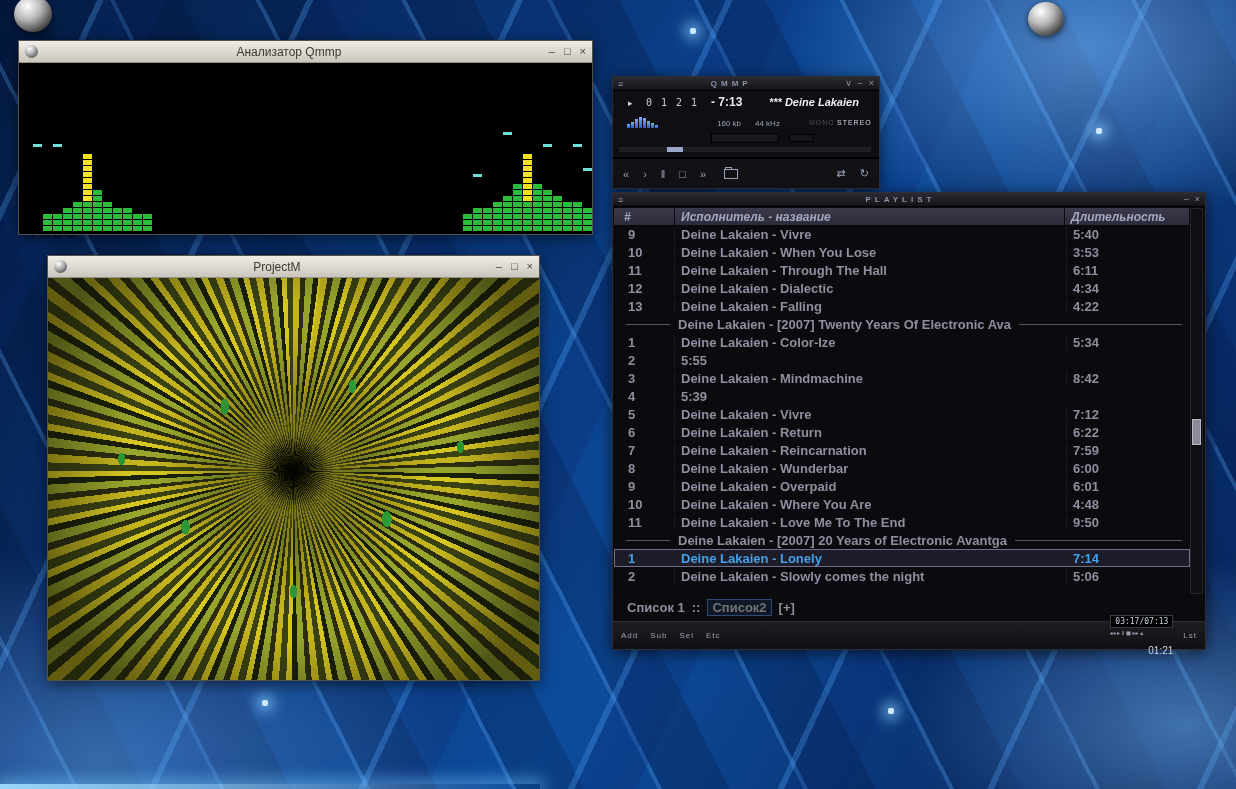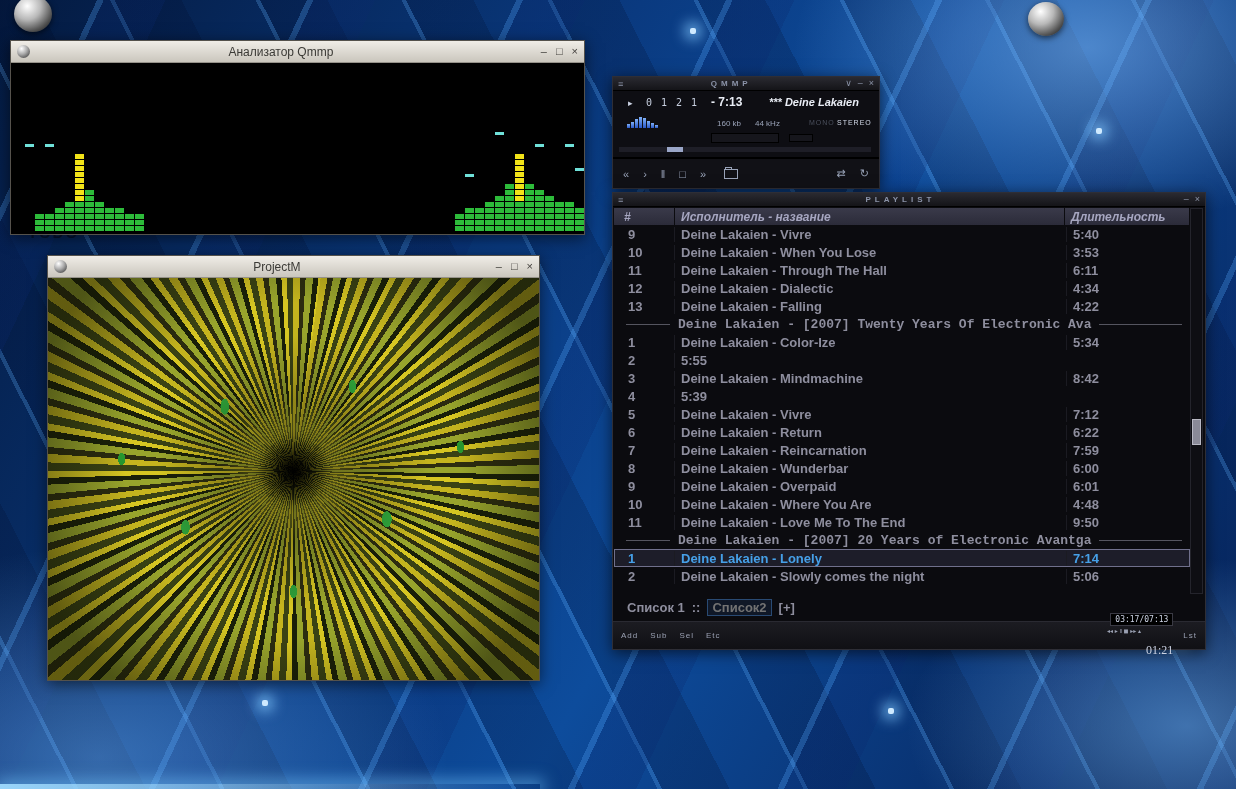--- a/index.html
+++ b/index.html
@@ -29,21 +29,21 @@
   
   .gtkwin{position:absolute;border:1px solid #55524c;background:#000;box-shadow:0 3px 14px rgba(0,0,0,.55);}
   .gtk-titlebar{height:21px;display:flex;align-items:center;padding:0 6px;
     background:linear-gradient(#f0ede7,#cac6bd);border-bottom:1px solid #96928a;}
   .orb-icon{width:13px;height:13px;border-radius:50%;flex:0 0 auto;
     background:radial-gradient(circle at 35% 28%, #fff, #aaa 45%, #333 95%);}
   .gtk-title{flex:1;text-align:center;font-size:12px;color:#3b3a36;}
   .gtk-btns{display:flex;align-items:center;}
   .gtk-btn{font-size:11px;color:#44423e;margin-left:9px;line-height:1;cursor:default;}
 
-  .analyzer{left:10px;top:40px;width:573px;}
+  .analyzer{left:18px;top:40px;width:573px;}
   .az-canvas{position:relative;height:171px;background:#000;overflow:hidden;}
   .az-col{position:absolute;bottom:3px;width:9px;display:flex;flex-direction:column;}
   .az-seg{display:block;height:5px;margin-top:1px;}
   .az-peak{position:absolute;display:block;width:9px;height:3px;}
 
   .projectm{left:47px;top:255px;width:491px;}
   .pm-canvas{position:relative;height:402px;overflow:hidden;background-color:#1c1e0a;
     background-image:
       radial-gradient(circle at 50% 48%, #000 0, rgba(0,0,0,.9) 3%, rgba(25,25,8,.45) 11%, transparent 42%),
       radial-gradient(circle at 50% 48%, transparent 7%, rgba(225,215,45,.35) 13%, transparent 22%),
@@ -105,35 +105,35 @@
   .pl-rows{position:absolute;top:32px;left:1px;width:576px;bottom:55px;overflow:hidden;}
   .pl-row{display:flex;height:18px;align-items:center;font-size:13px;font-weight:bold;color:#8e8e9e;box-sizing:border-box;}
   .pl-num{width:60px;padding-left:14px;box-sizing:border-box;}
   .pl-title{flex:1;border-left:1px solid #1b1b22;padding-left:6px;white-space:nowrap;overflow:hidden;}
   .pl-dur{width:124px;border-left:1px solid #1b1b22;padding-left:6px;box-sizing:border-box;}
   .pl-row.sel{background:#1d1d29;outline:1px solid #70708c;outline-offset:-1px;color:#46a0e8;}
   .pl-group{display:flex;height:18px;align-items:center;gap:8px;font-size:13px;font-weight:bold;color:#8e8e9e;}
   .pl-gline{height:1px;background:#55555f;}
   .pl-gline.lead{width:44px;margin-left:12px;flex:0 0 auto;}
   .pl-gline.grow{flex:1;margin-right:8px;}
-  .pl-gtext{white-space:nowrap;font-family:Liberation Mono, monospace;}
+  .pl-gtext{white-space:nowrap;}
   .pl-scroll{position:absolute;top:15px;right:2px;width:13px;bottom:55px;background:#0e0e13;border:1px solid #24242c;box-sizing:border-box;}
   .pl-thumb{position:absolute;left:1px;right:1px;top:210px;height:24px;background:#8a8a98;border:1px solid #b8b8c4;}
   .pl-tabs{position:absolute;left:14px;bottom:33px;height:18px;display:flex;align-items:center;gap:7px;
     font-size:13px;font-weight:bold;color:#8e8e9e;}
   .pl-tab-active{color:#737373;background:rgba(60,120,210,.12);border:1px solid rgba(80,150,230,.4);padding:0 4px;}
   .pl-bottom{position:absolute;left:0;right:0;bottom:0;height:28px;border-top:1px solid #2a2a32;
     background:linear-gradient(#1c1c22,#101014);display:flex;align-items:center;padding:0 8px;box-sizing:border-box;}
   .pl-btn{font-size:8px;color:#9aa0b2;letter-spacing:1px;margin-right:12px;}
   .pl-spacer{flex:1;}
   .lcd-wrap{display:flex;flex-direction:column;align-items:flex-end;margin-right:10px;}
   .lcd{background:#000;border:1px solid #3a3a44;padding:0 4px;
     font-family:"DejaVu Sans Mono",monospace;font-size:8px;line-height:11px;color:#ccd3e4;}
   .mini{display:flex;gap:5px;font-size:6px;color:#9aa0b2;margin-top:1px;}
-  .mini-time{font-family:Liberation Serif, serif;font-size:12px;color:#ccd3e4;margin-top:16px;}
+  .mini-time{font-family:Liberation Sans, sans-serif;font-size:10px;color:#ccd3e4;margin-top:16px;}
   .lst{font-size:8px;color:#9aa0b2;letter-spacing:1px;}
 </style>
 </head>
 <body>
 
 <div class="screen">
 
   <div class="orb orb-tl"></div>
   <div class="orb orb-tr"></div>
   <div class="glow" style="left:690px;top:28px;"></div>

